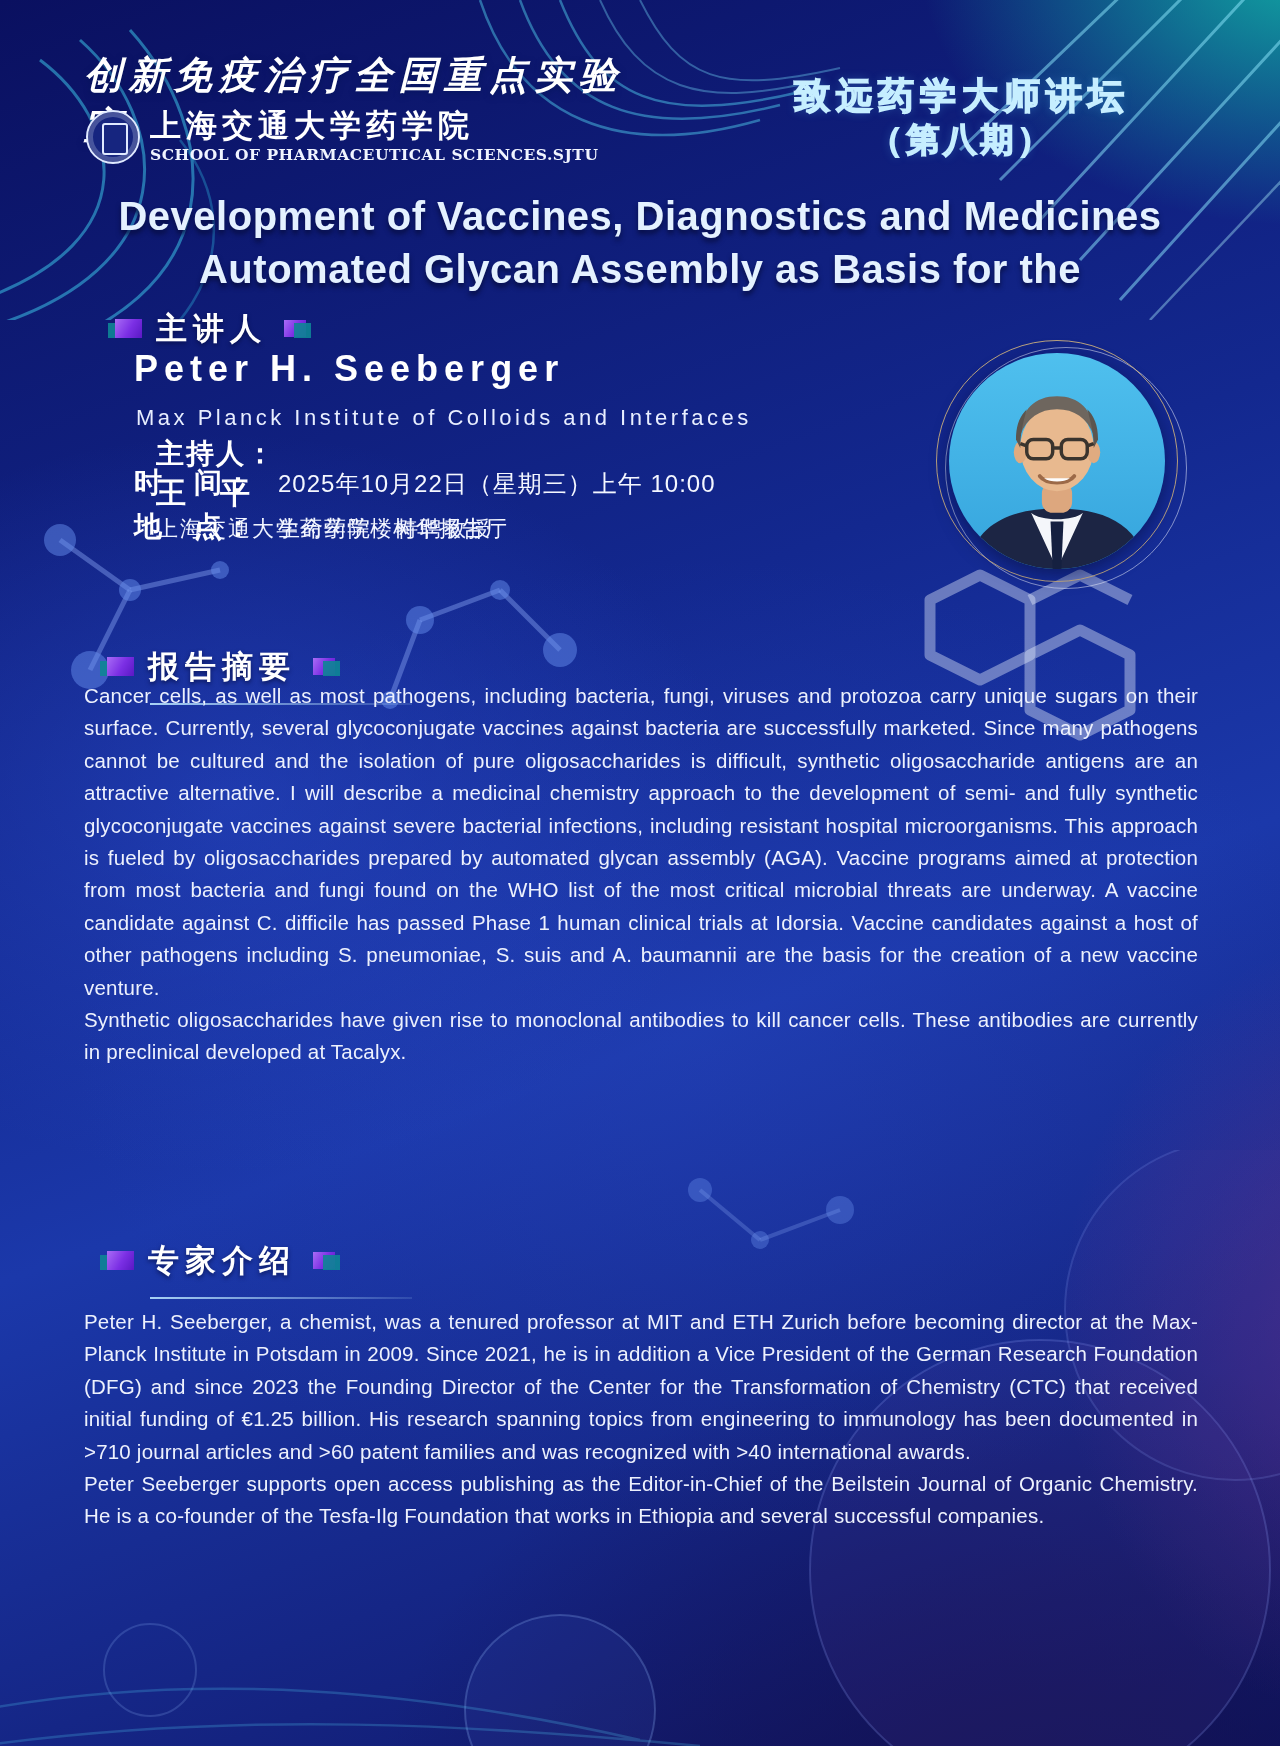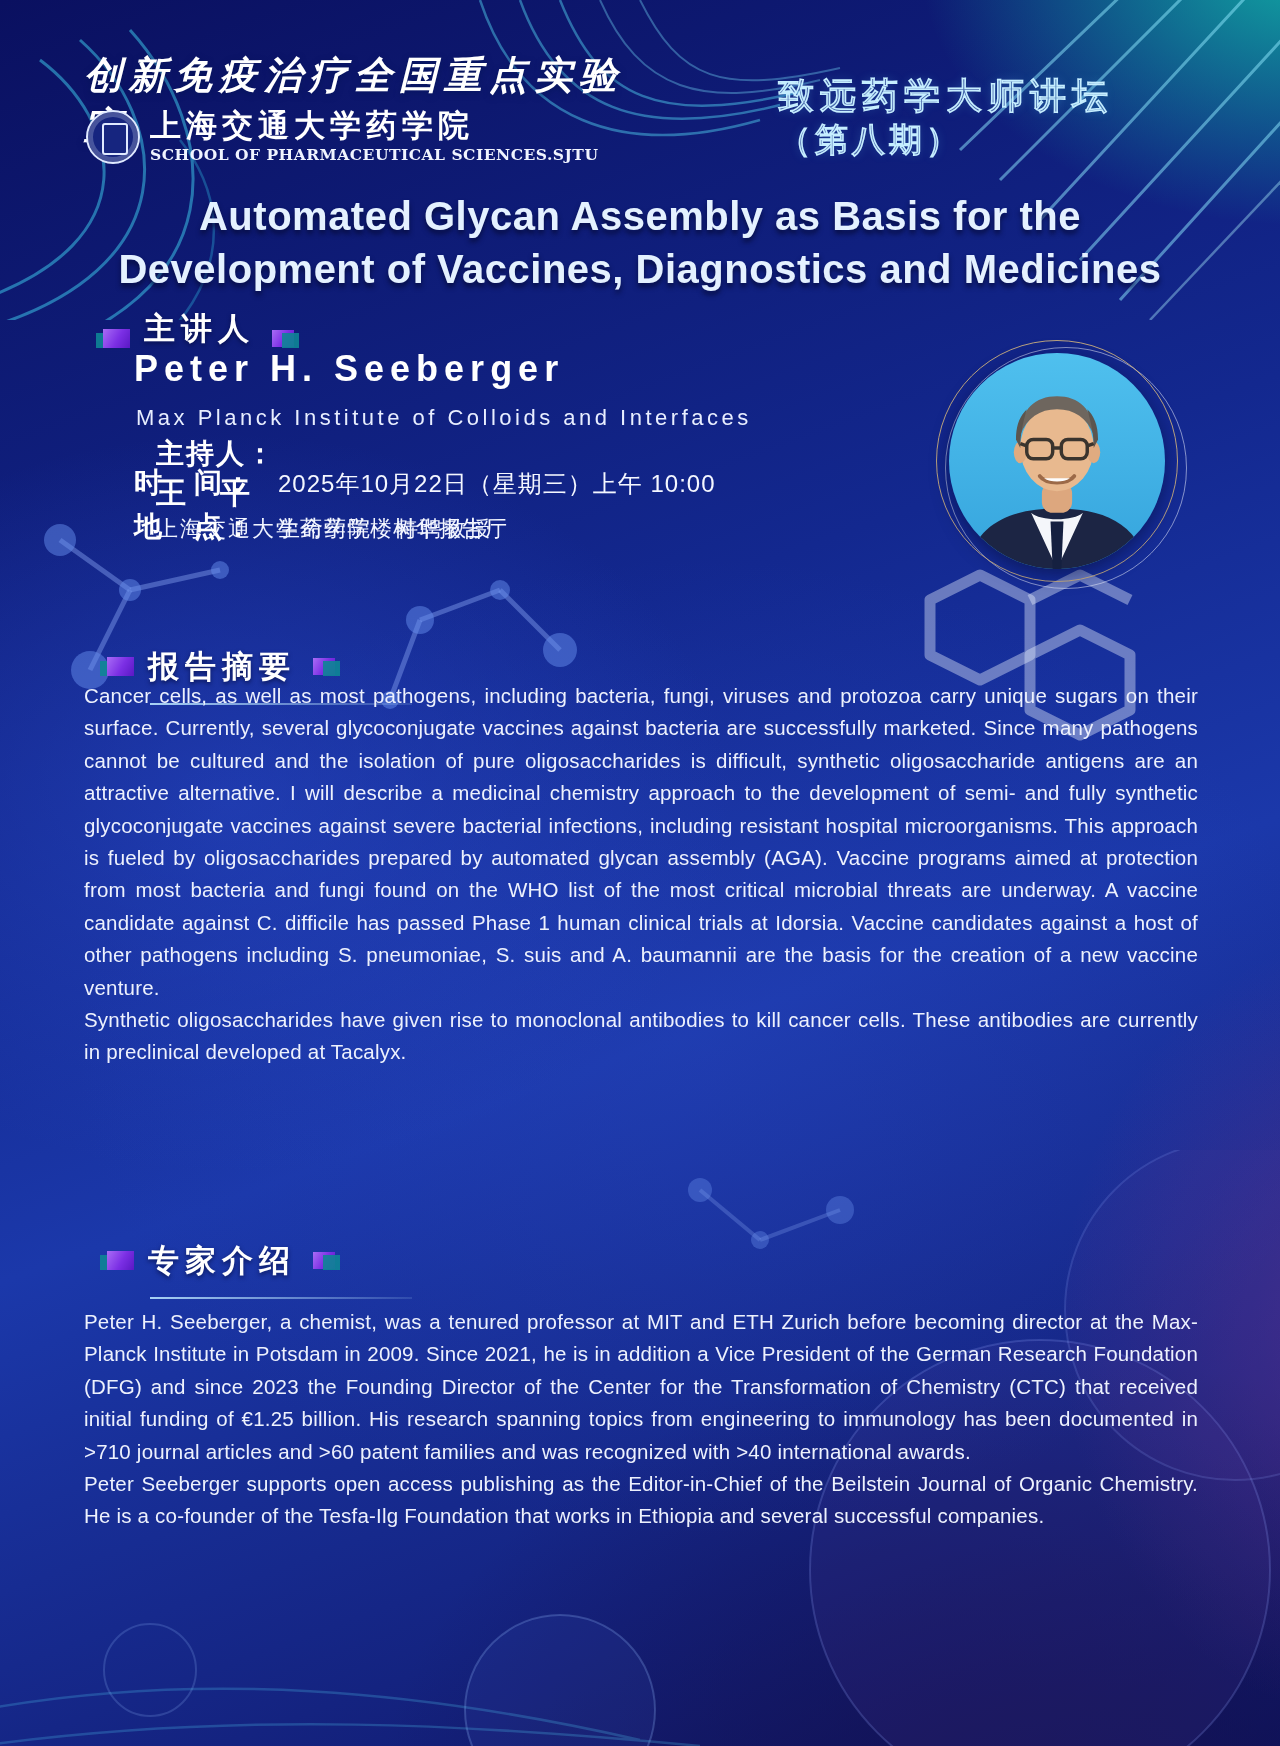--- a/index.html
+++ b/index.html
@@ -36,22 +36,22 @@
   .school-text{margin-left:10px;}
   .school-cn{
     font-family:"DejaVu Serif","Liberation Serif",serif;
     font-size:31px;font-weight:bold;color:#ffffff;letter-spacing:5px;line-height:34px;
   }
   .school-en{
     font-family:"DejaVu Serif","Liberation Serif",serif;
     font-size:15.5px;font-weight:bold;color:#f0f4ff;letter-spacing:.5px;margin-top:3px;
   }
   .series{
-    position:absolute;right:82px;top:74px;width:420px;text-align:left;
-    font-weight:normal;color:rgba(190,236,255,0.28);
+    position:absolute;right:108px;top:74px;width:420px;text-align:center;
+    font-weight:bold;color:rgba(190,236,255,0.28);
     -webkit-text-stroke:1.6px #c6eeff;
     text-shadow:0 0 10px rgba(90,200,255,.35);
   }
   .series .l1{font-size:36px;letter-spacing:6px;line-height:44px;}
   .series .l2{font-size:33px;letter-spacing:4px;line-height:44px;}
   
   .title{
     position:absolute;left:0;top:190px;width:1280px;text-align:center;
     font-size:40px;font-weight:800;color:#e4f1ff;line-height:53px;letter-spacing:.5px;
     text-shadow:0 4px 5px rgba(6,12,60,.85);
@@ -166,25 +166,25 @@
       <div class="school-en">SCHOOL OF PHARMACEUTICAL SCIENCES.SJTU</div>
     </div>
   </div>
 
   <div class="series">
     <div class="l1">致远药学大师讲坛</div>
     <div class="l2">（第八期）</div>
   </div>
 
   <div class="title">
+    <div>Development of Vaccines, Diagnostics and Medicines</div>
     <div>Automated Glycan Assembly as Basis for the</div>
-    <div>Development of Vaccines, Diagnostics and Medicines</div>
-  </div>
-
-  <div class="sec-head" style="left:96px;top:308px;align-items:flex-end;">
+  </div>
+
+  <div class="sec-head" style="left:108px;top:308px;">
     <span class="decor left">
         <span class="teal"></span>
         <span class="purple"></span>
       </span>
     <span class="sec-title">主讲人</span>
     <span class="decor right">
         <span class="purple"></span>
         <span class="teal"></span>
       </span>
   </div>

